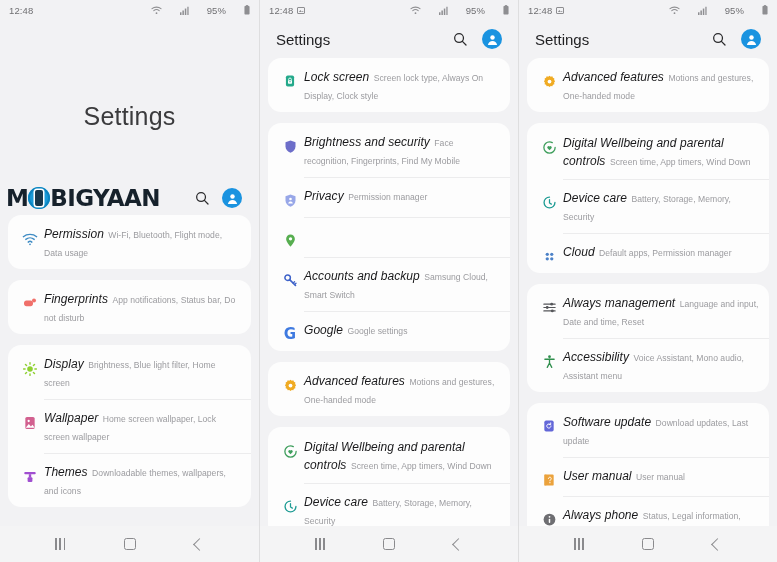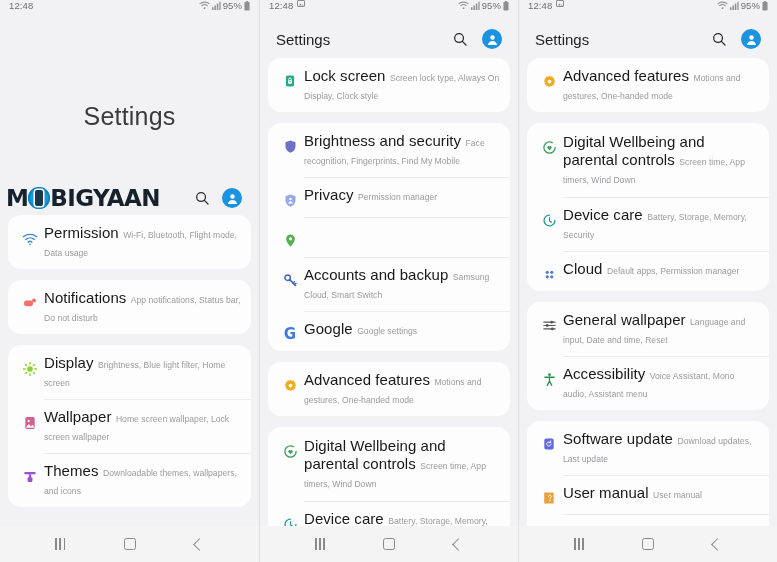--- a/index.html
+++ b/index.html
@@ -15,37 +15,37 @@
     background: #f2f2f4;
     position: relative;
     overflow: hidden;
     display: flex; flex-direction: column;
   }
   .phone + .phone { border-left: 1px solid #dededf; }
 
   
   .statusbar {
     height: 20px; flex: 0 0 20px;
-    display: flex; align-items: flex-start;
+    display: flex; align-items: center;
     padding: 0 9px;
     font-size: 9.5px; color: #6d6d70;
     letter-spacing: .1px;
   }
   .sb-time { font-size: 9.5px; color: #6f6f72; }
   .sb-shot {
     width: 8px; height: 7px; margin-left: 4px;
     border: 1.1px solid #8e8e91; border-radius: 1px;
     position: relative; display: inline-block;
   }
   .sb-shot::after{
     content:""; position:absolute; left:0.6px; bottom:0.4px;
     width:5px;height:2.6px;background:#8e8e91;
     clip-path: polygon(0 100%, 32% 20%, 58% 100%, 72% 55%, 100% 100%);
   }
-  .sb-right { margin-left: auto; display: flex; align-items: center; gap: 2px; }
+  .sb-right { margin-left: auto; display: flex; align-items: center; gap: 18px; }
   .ic-wifi { position: relative; width: 11px; height: 9px; }
   .ic-wifi svg, .ic-sig svg, .ic-batt svg { display: block; }
   .sb-pct { font-size: 9.5px; color: #6f6f72; }
 
   
   .hero-title {
     text-align: center;
     font-size: 25px;
     color: #3b3b3d;
     font-weight: 400;
@@ -117,22 +117,23 @@
     content: ""; position: absolute; left: 36px; right: 0; top: 0;
     height: 1px; background: #ececed;
   }
   .row-ic {
     width: 28px; flex: 0 0 28px;
     display: flex; justify-content: center;
     padding-top: 7px;
   }
   .row-tx { flex: 1 1 auto; min-width: 0; }
   .row-title {
-    font-size: 15px; color: #19191b; line-height: 14px;
+    font-size: 12px; color: #19191b; line-height: 14px;
     letter-spacing: .05px;
+    font-style: italic;
   }
   .row-sub {
     font-size: 8.6px; color: #9b9b9f; line-height: 12px;
     margin-top: 1px; letter-spacing: .02px;
   }
   .row.tall { padding-top: 10px; padding-bottom: 10px; }
 
   
   .navbar {
     height: 36px; flex: 0 0 36px;
@@ -226,21 +227,21 @@
      </div>
         <div class="card">
           <div class="row">
     <span class="row-ic">
               <svg width="16" height="16" viewBox="0 0 24 24" fill="none">
                 <path d="M3 10.5c0-2 1.6-3.6 3.6-3.6h6.3c2 0 3.6 1.6 3.6 3.6v1.3c0 2-1.6 3.6-3.6 3.6H6.6C4.6 15.4 3 13.8 3 11.8z" fill="#f0706a"></path>
                 <circle cx="18" cy="6.6" r="3" fill="#f0706a"></circle>
               </svg>
             </span>
     <span class="row-tx">
-      <span class="row-title">Notifications</span>
+      <span class="row-title">Fingerprints</span>
       <span class="row-sub">App notifications, Status bar, Do not disturb</span>
     </span>
   </div>
      </div>
         <div class="card">
        <div class="row">
     <span class="row-ic">
               <svg width="16" height="16" viewBox="0 0 24 24" fill="none">
                 <circle cx="12" cy="12" r="4.2" fill="#8ed030"></circle>
                 <g stroke="#8ed030" stroke-width="2.1" stroke-linecap="round">
@@ -570,21 +571,21 @@
               <svg width="15" height="15" viewBox="0 0 24 24" fill="none">
                 <g stroke="#55565a" stroke-width="1.9" stroke-linecap="round">
                 <path d="M3 6.6h18M3 12h18M3 17.4h18"></path>
                 </g>
                 <circle cx="15.5" cy="6.6" r="2.3" fill="#55565a"></circle>
                 <circle cx="8.3" cy="12" r="2.3" fill="#55565a"></circle>
                 <circle cx="16.5" cy="17.4" r="2.3" fill="#55565a"></circle>
               </svg>
             </span>
     <span class="row-tx">
-      <span class="row-title">General wallpaper</span>
+      <span class="row-title">Always management</span>
       <span class="row-sub">Language and input, Date and time, Reset</span>
     </span>
   </div>
           <div class="row">
     <span class="row-ic">
               <svg width="15" height="15" viewBox="0 0 24 24" fill="none">
                 <circle cx="12" cy="4.3" r="2.2" fill="#2f8f4d"></circle>
                 <path d="M4.6 8.4h14.8" stroke="#2f8f4d" stroke-width="2.1" stroke-linecap="round"></path>
                 <path d="M12 8.4v6m0 0l-3.6 7m3.6-7l3.6 7" stroke="#2f8f4d" stroke-width="2.1" stroke-linecap="round"></path>
               </svg>

